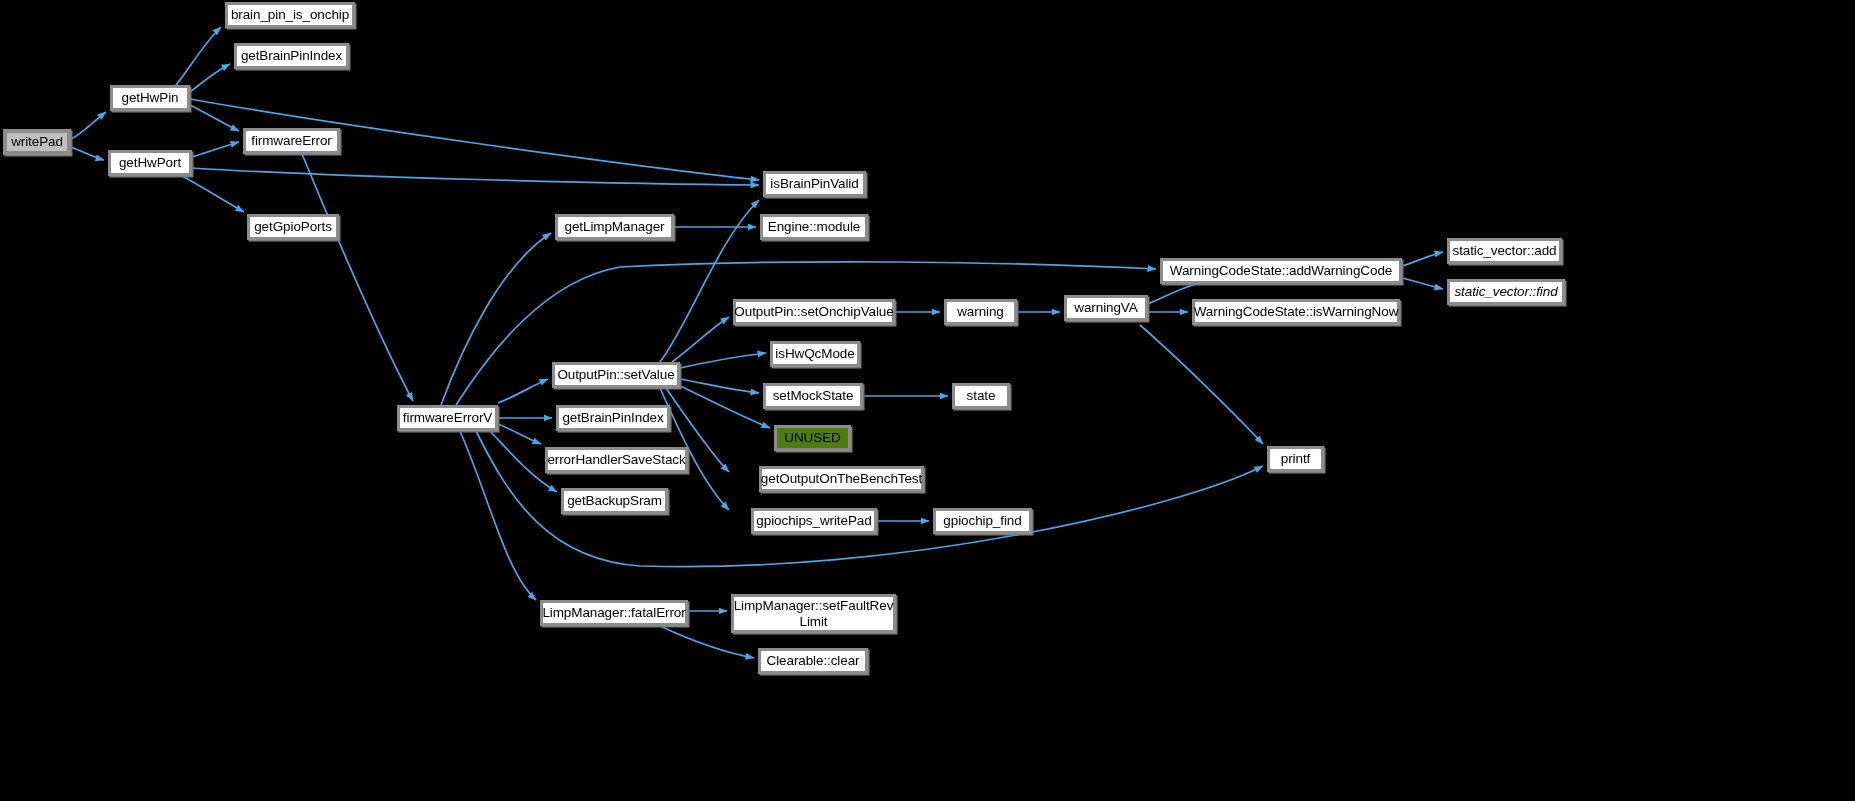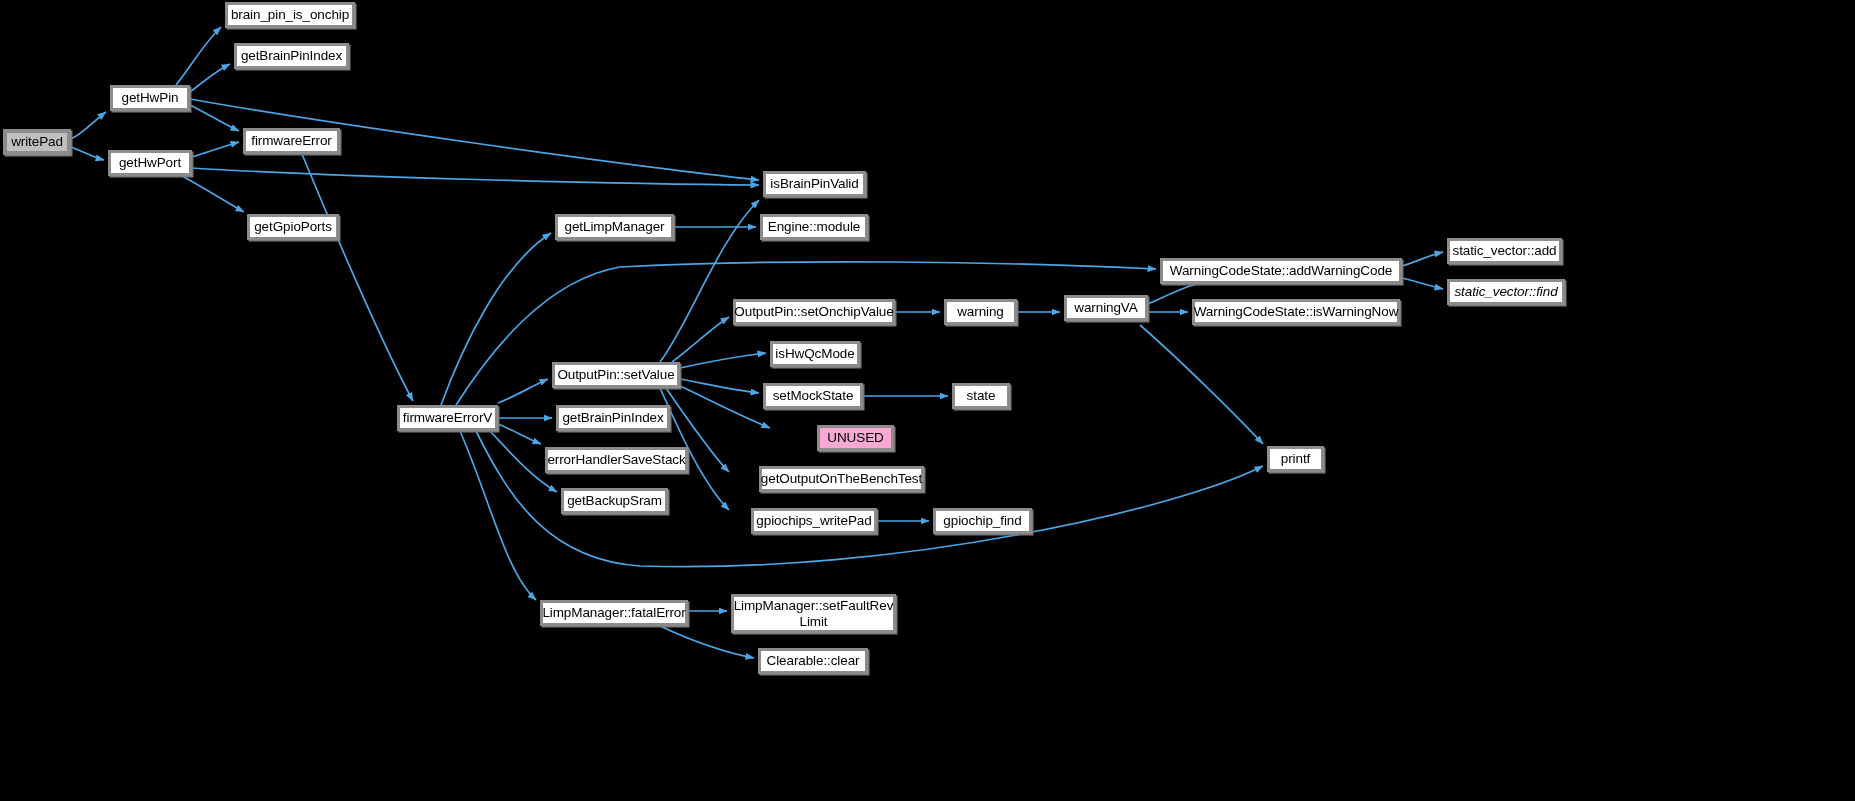--- a/index.html
+++ b/index.html
@@ -114,21 +114,21 @@
       <div class="gnode" style="left: 733px; top: 299px; width: 162px; height: 26px; background: rgb(255, 255, 255); border-color: rgb(140, 140, 140);">OutputPin::setOnchipValue</div>
       <div class="gnode" style="left: 944px; top: 299px; width: 73px; height: 26px; background: rgb(255, 255, 255); border-color: rgb(140, 140, 140);">warning</div>
       <div class="gnode" style="left: 1064px; top: 295px; width: 84px; height: 26px; background: rgb(255, 255, 255); border-color: rgb(140, 140, 140);">warningVA</div>
       <div class="gnode" style="left: 1192px; top: 299px; width: 208px; height: 26px; background: rgb(255, 255, 255); border-color: rgb(140, 140, 140);">WarningCodeState::isWarningNow</div>
       <div class="gnode" style="left: 770px; top: 341px; width: 90px; height: 26px; background: rgb(255, 255, 255); border-color: rgb(140, 140, 140);">isHwQcMode</div>
       <div class="gnode" style="left: 552px; top: 362px; width: 128px; height: 26px; background: rgb(255, 255, 255); border-color: rgb(140, 140, 140);">OutputPin::setValue</div>
       <div class="gnode" style="left: 763px; top: 383px; width: 100px; height: 26px; background: rgb(255, 255, 255); border-color: rgb(140, 140, 140);">setMockState</div>
       <div class="gnode" style="left: 952px; top: 383px; width: 58px; height: 26px; background: rgb(255, 255, 255); border-color: rgb(140, 140, 140);">state</div>
       <div class="gnode" style="left: 397px; top: 405px; width: 101px; height: 26px; background: rgb(255, 255, 255); border-color: rgb(140, 140, 140);">firmwareErrorV</div>
       <div class="gnode" style="left: 556px; top: 405px; width: 114px; height: 26px; background: rgb(255, 255, 255); border-color: rgb(140, 140, 140);">getBrainPinIndex</div>
-      <div class="gnode" style="left: 774px; top: 425px; width: 77px; height: 26px; background: #f9a8d4; border-color: rgb(140, 140, 140); margin-left: 43px;">UNUSED</div>
+      <div class="gnode" style="left: 774px; top: 425px; width: 77px; height: 26px; background: #4d7c0f; border-color: rgb(140, 140, 140);">UNUSED</div>
       <div class="gnode" style="left: 1267px; top: 446px; width: 57px; height: 26px; background: rgb(255, 255, 255); border-color: rgb(140, 140, 140);">printf</div>
       <div class="gnode" style="left: 545px; top: 447px; width: 143px; height: 26px; background: rgb(255, 255, 255); border-color: rgb(140, 140, 140);">errorHandlerSaveStack</div>
       <div class="gnode" style="left: 759px; top: 466px; width: 165px; height: 26px; background: rgb(255, 255, 255); border-color: rgb(140, 140, 140);">getOutputOnTheBenchTest</div>
       <div class="gnode" style="left: 561px; top: 488px; width: 107px; height: 26px; background: rgb(255, 255, 255); border-color: rgb(140, 140, 140);">getBackupSram</div>
       <div class="gnode" style="left: 751px; top: 508px; width: 126px; height: 26px; background: rgb(255, 255, 255); border-color: rgb(140, 140, 140);">gpiochips_writePad</div>
       <div class="gnode" style="left: 933px; top: 508px; width: 99px; height: 26px; background: rgb(255, 255, 255); border-color: rgb(140, 140, 140);">gpiochip_find</div>
       <div class="gnode" style="left: 540px; top: 600px; width: 148px; height: 26px; background: rgb(255, 255, 255); border-color: rgb(140, 140, 140);">LimpManager::fatalError</div>
       <div class="gnode" style="left: 731px; top: 594px; width: 165px; height: 39px; background: rgb(255, 255, 255); border-color: rgb(140, 140, 140);">LimpManager::setFaultRev
 Limit</div>
       <div class="gnode" style="left: 758px; top: 648px; width: 110px; height: 26px; background: rgb(255, 255, 255); border-color: rgb(140, 140, 140);">Clearable::clear</div>

